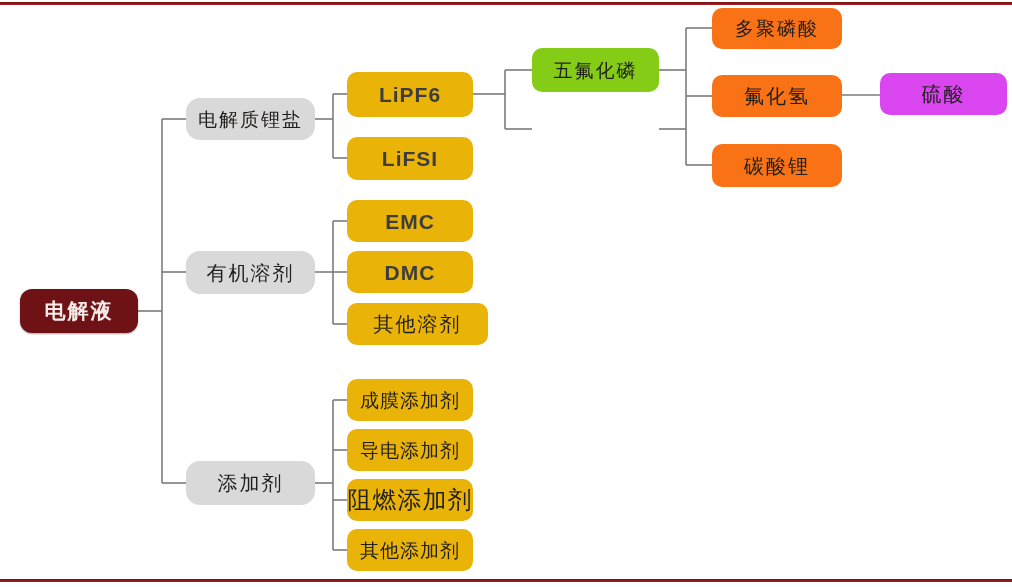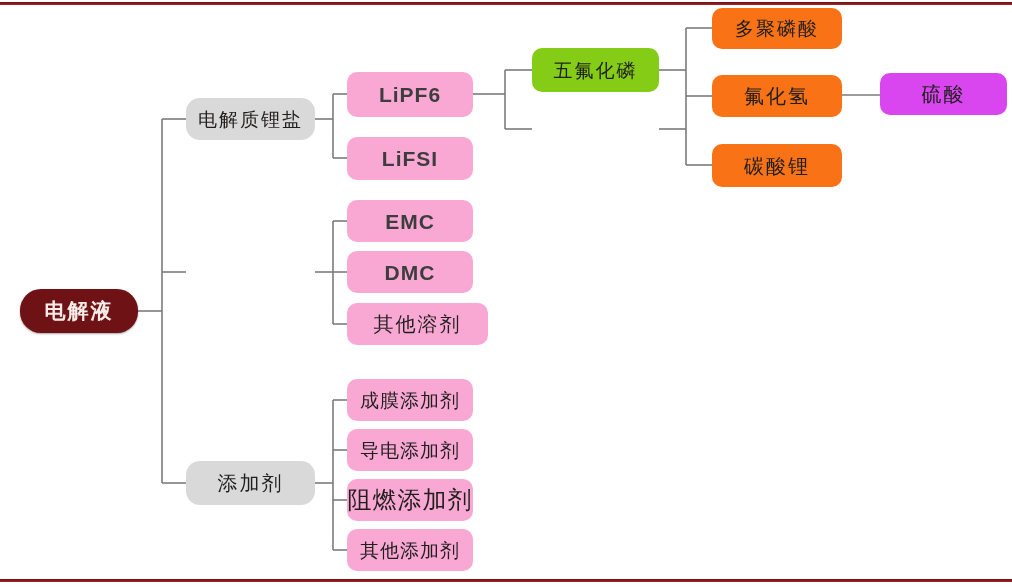--- a/index.html
+++ b/index.html
@@ -10,25 +10,25 @@
   .rule{position:absolute;left:0;width:1012px;}
   .rule.top{top:2px;height:3px;background:linear-gradient(#6d0f12,#a82227);}
   .rule.bottom{top:579px;height:3px;background:linear-gradient(#6d0f12,#a82227);}
   svg.edges{position:absolute;left:0;top:0;width:1012px;height:587px;}
   .node{
     position:absolute;display:flex;align-items:center;justify-content:center;
     border-radius:10px;font-size:20px;letter-spacing:2px;color:#211f1e;
     box-sizing:border-box;text-align:center;line-height:1;
   }
   .root{
-    background:#6e1216;color:#f7ece7;font-weight:bold;border-radius:21px;
+    background:#6e1216;color:#f7ece7;font-weight:bold;border-radius:12px;
     box-shadow:0 1px 2px rgba(0,0,0,0.35);font-size:21px;
   }
   .gray{background:#d9d9d9;border-radius:14px;}
-  .cream{background:#f9a8d4;}
+  .cream{background:#eab308;}
   .pink{background:#84cc16;text-align:right;}
   .tan{background:#f97316;}
   .peach{background:#d946ef;}
   .latin{
     font-family:"Liberation Sans","DejaVu Sans",sans-serif;
     font-weight:700;color:#3d3d3d;letter-spacing:1px;font-size:21px;
   }
 </style>
 </head>
 <body>
@@ -75,20 +75,21 @@
     <path d="M686 28 H712"></path>
     <path d="M686 96 H712"></path>
     <path d="M686 165 H712"></path>
 
     <path d="M842 95 H880"></path>
   </svg>
 
   <div class="node root" style="left:20px;top:289px;width:118px;height:44px">电解液</div>
 
   <div class="node gray" style="left:186px;top:98px;width:129px;height:42px;font-size:19px">电解质锂盐</div>
+  <div class="node gray" style="left:186px;top:251px;width:129px;height:43px">有机溶剂</div>
   <div class="node gray" style="left:186px;top:461px;width:129px;height:44px">添加剂</div>
 
   <div class="node cream latin" style="left:347px;top:72px;width:126px;height:45px">LiPF6</div>
   <div class="node cream latin" style="left:347px;top:137px;width:126px;height:43px">LiFSI</div>
 
   <div class="node cream latin" style="left:347px;top:200px;width:126px;height:42px">EMC</div>
   <div class="node cream latin" style="left:347px;top:251px;width:126px;height:42px">DMC</div>
   <div class="node cream" style="left:347px;top:303px;width:141px;height:42px">其他溶剂</div>
 
   <div class="node cream" style="left:347px;top:379px;width:126px;height:42px;font-size:19px;letter-spacing:1px">成膜添加剂</div>

